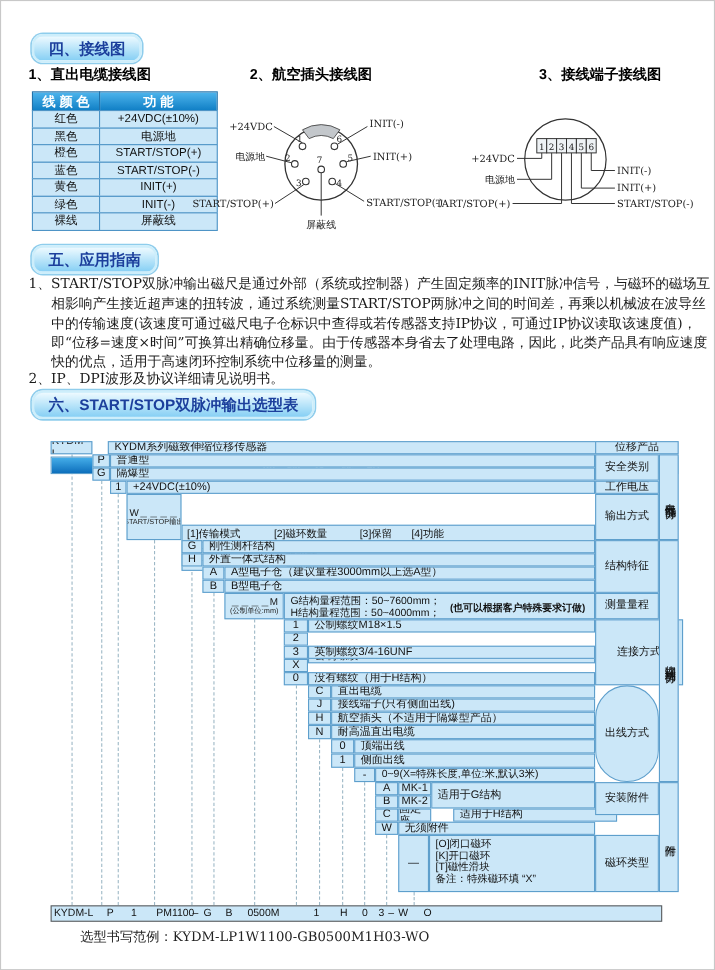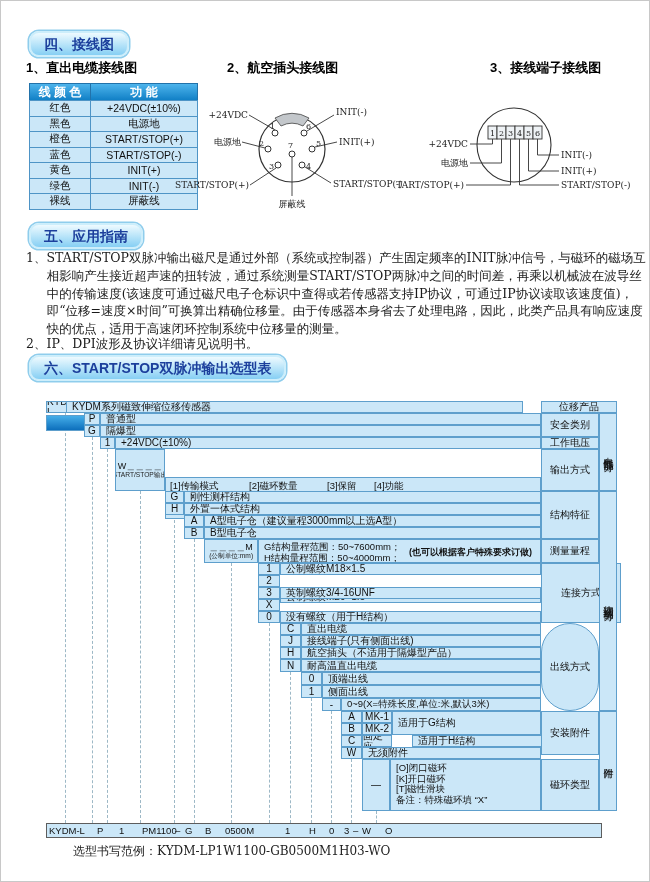--- a/index.html
+++ b/index.html
@@ -170,21 +170,21 @@
   <div class="dash" style="left:289px;top:671px;height:151px;"></div>
   <div class="dash" style="left:310px;top:697px;height:125px;"></div>
   <div class="dash" style="left:330px;top:710px;height:112px;"></div>
   <div class="dash" style="left:350px;top:758px;height:64px;"></div>
   <div class="dash" style="left:375px;top:810px;height:12px;"></div>
 
   <div class="c selhdr" style="left:45px;top:384px;width:495px;height:16px;">选 项 及 说 明</div>
   <div class="c selhdr" style="left:540px;top:384px;width:76px;height:16px;">类 别</div>
 
   <div class="c" style="left:45px;top:400px;width:38px;height:12px;">KYDM-L</div>
-  <div class="c desc" style="left:65px;top:400px;width:457px;height:12px;">KYDM系列磁致伸缩位移传感器</div>
+  <div class="c desc" style="left:97px;top:400px;width:457px;height:12px;">KYDM系列磁致伸缩位移传感器</div>
 
   <div class="c" style="left:83px;top:412px;width:16px;height:12px;">P</div>
   <div class="c desc" style="left:99px;top:412px;width:441px;height:12px;">普通型</div>
   <div class="c" style="left:83px;top:424px;width:16px;height:12px;">G</div>
   <div class="c desc" style="left:99px;top:424px;width:441px;height:12px;">隔爆型</div>
 
   <div class="c" style="left:99px;top:436px;width:15px;height:12px;">1</div>
   <div class="c desc" style="left:114px;top:436px;width:426px;height:12px;">+24VDC(±10%)</div>
 
   <div class="c codecell" style="left:114px;top:448px;width:50px;height:42px;font-size:9px;">
@@ -271,21 +271,21 @@
 备注：特殊磁环填 “X”</div>
 
   <div class="c" style="left:540px;top:400px;width:76px;height:12px;">位移产品</div>
   <div class="c" style="left:540px;top:412px;width:58px;height:24px;">安全类别</div>
   <div class="c" style="left:540px;top:436px;width:58px;height:12px;">工作电压</div>
   <div class="c" style="left:540px;top:448px;width:58px;height:42px;">输出方式</div>
   <div class="c" style="left:540px;top:490px;width:58px;height:48px;">结构特征</div>
   <div class="c" style="left:540px;top:538px;width:58px;height:24px;">测量量程</div>
   <div class="c" style="left:540px;top:562px;width:80px;height:60px;">连接方式</div>
   <div class="c" style="left:540px;top:622px;width:58px;height:88px;border-radius:29px;">出线方式</div>
-  <div class="c" style="left:540px;top:710px;width:58px;height:44px;">安装附件</div>
+  <div class="c" style="left:540px;top:710px;width:58px;height:30px;">安装附件</div>
   <div class="c" style="left:540px;top:758px;width:58px;height:52px;">磁环类型</div>
 
   <div class="c vert" style="left:598px;top:412px;width:18px;height:78px;">电气性能部分</div>
   <div class="c vert" style="left:598px;top:490px;width:18px;height:220px;">物理结构部分</div>
   <div class="c vert" style="left:598px;top:710px;width:18px;height:100px;">附件</div>
 
   <div class="strip">
     <span style="left:2px;">KYDM-L</span>
     <span style="left:50px;">P</span>
     <span style="left:72px;">1</span>

